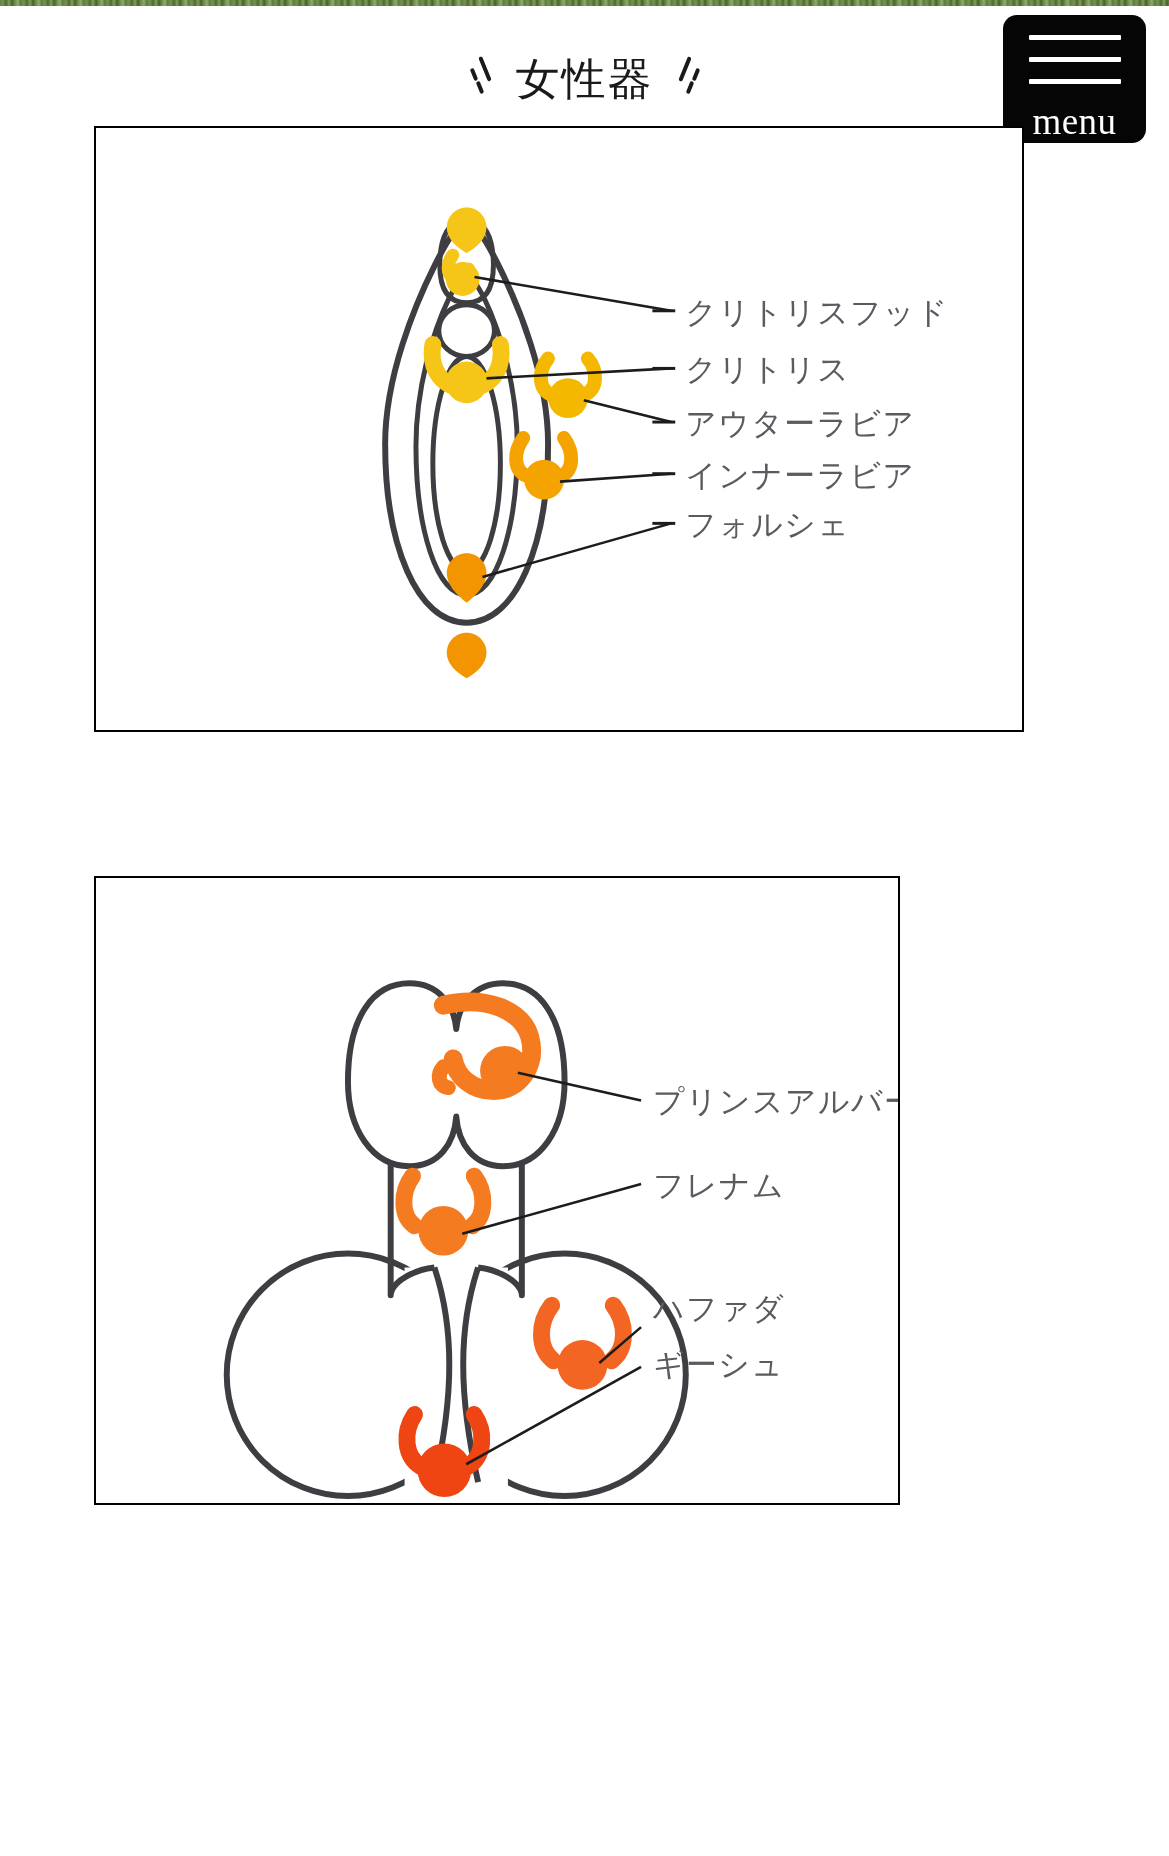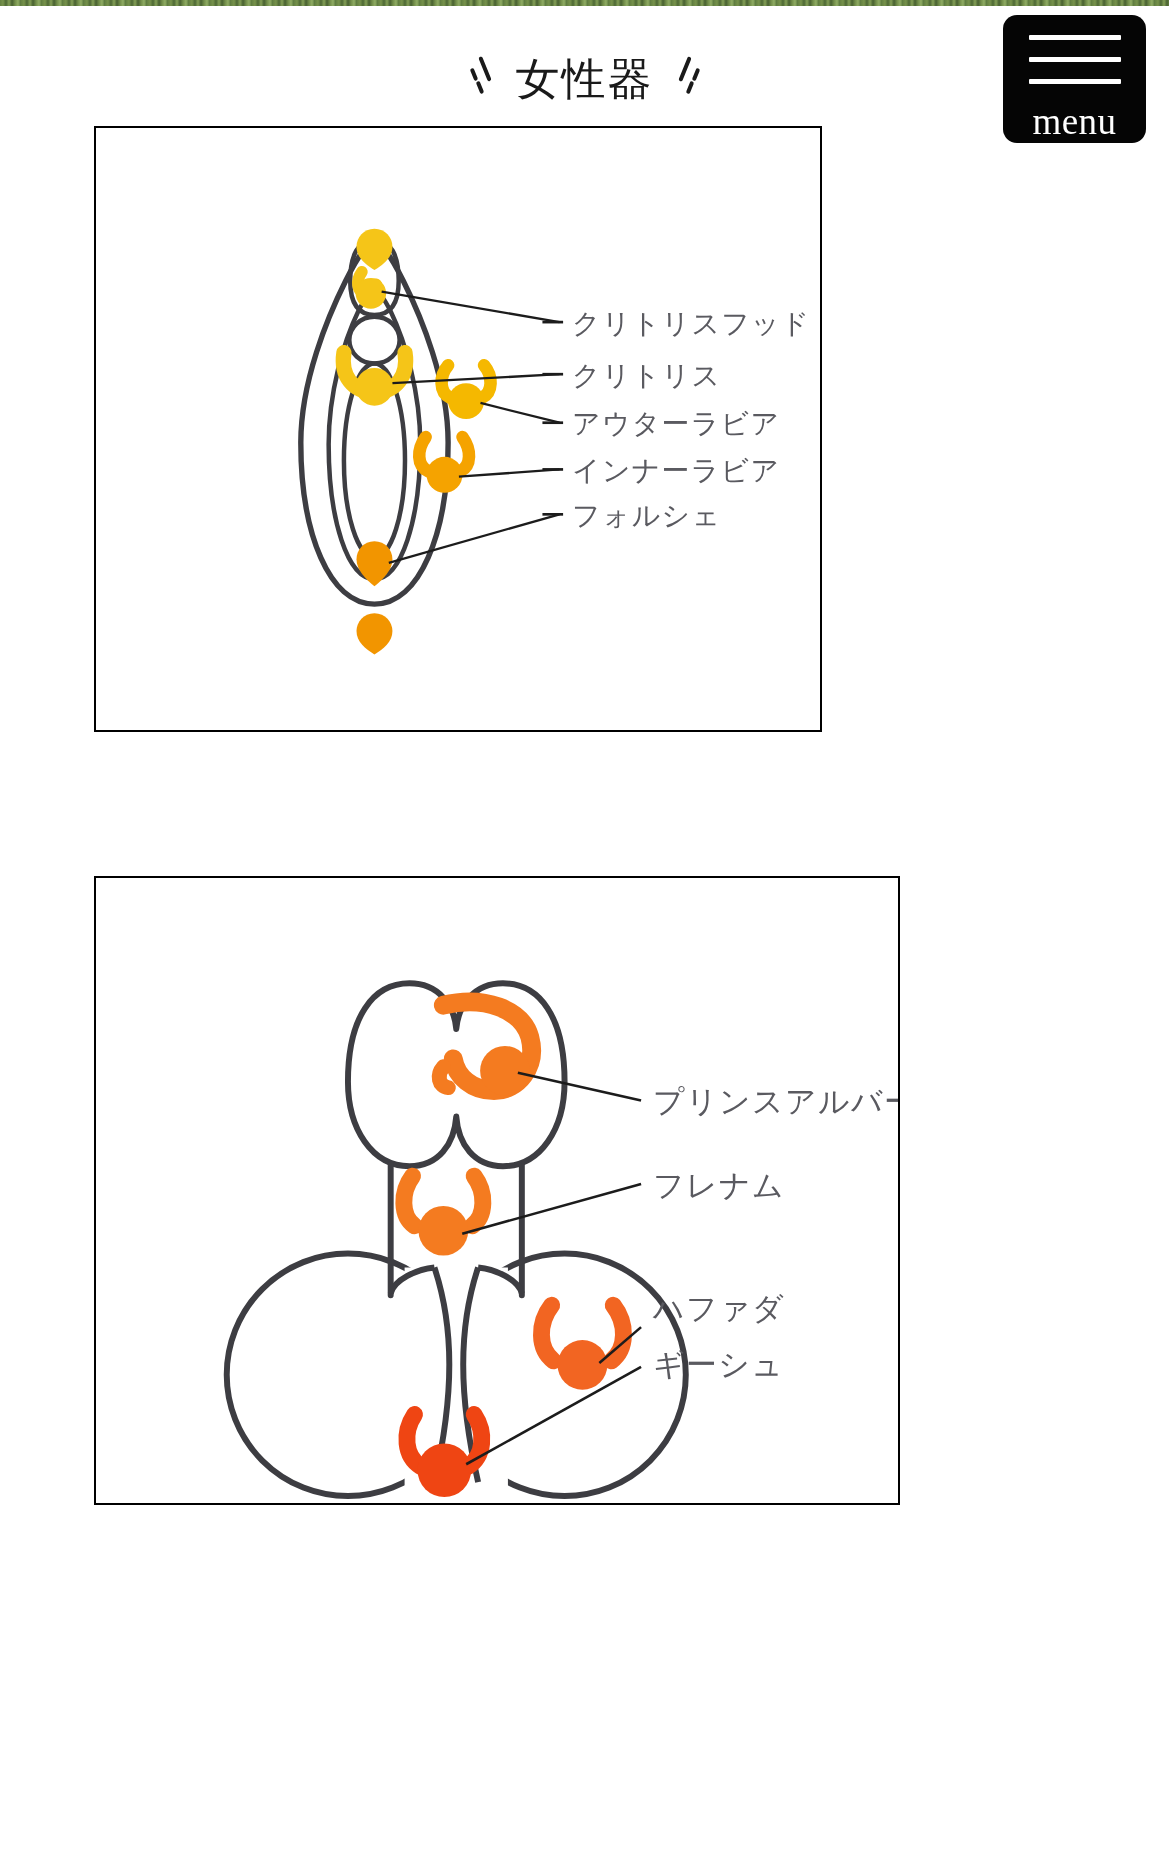--- a/index.html
+++ b/index.html
@@ -99,21 +99,21 @@
 
   .title-text { vertical-align: middle; }
 
   
   .diagram-frame {
     position: absolute;
     border: 2px solid #000000;
     background: #ffffff;
     box-sizing: border-box;
   }
-  #frame-female { left: 94px; top: 126px;  width: 728px; height: 606px; }
+  #frame-female { left: 94px; top: 126px;  width: 930px; height: 606px; }
   #frame-male   { left: 94px; top: 876px;  width: 806px; height: 629px; }
 
   .diagram-svg {
     position: absolute;
     left: 0; top: 0;
     width: 100%;
     height: 100%;
     display: block;
   }
 

